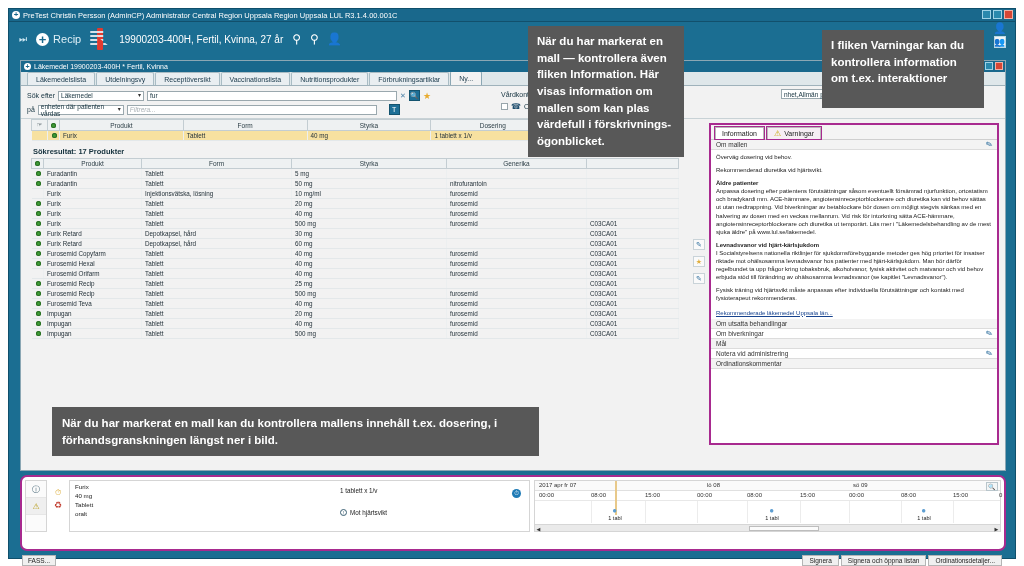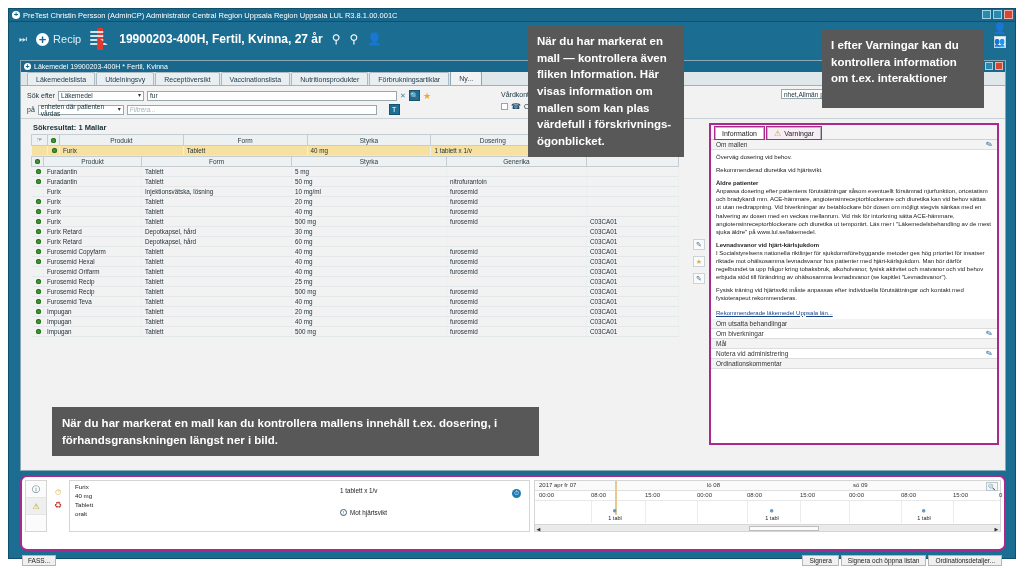--- a/index.html
+++ b/index.html
@@ -61,21 +61,21 @@
     content:""; position:absolute; left:7px; top:0; width:6px; height:22px;
     background:#e03a2f; border-radius:1px;
   }
   .patient-logo:after{
     content:""; position:absolute; left:0; top:3px; width:20px; height:16px;
     background:
       linear-gradient(#dfe9ef 0 2px, transparent 2px 4px) 0 0/100% 4px repeat-y;
     opacity:.95;
     clip-path:polygon(0 0,35% 0,35% 100%,0 100%,0 0,100% 0,65% 0,65% 100%,100% 100%);
   }
-  .patient-name{ font-size:12px; font-weight:bold; white-space:nowrap;}
+  .patient-name{ font-size:10px; font-weight:normal; white-space:nowrap;}
   .pbar-icon{ font-size:12px; color:#ffffff; }
 
   
   .right-icons{ position:absolute; right:8px; top:14px; display:flex;flex-direction:column;gap:2px;align-items:center;}
   .ri-box{ width:12px;height:12px;background:#eef5f8;color:#17607f;display:flex;align-items:center;justify-content:center;font-size:9px;border:1px solid #bcd8e4;}
   .ri-plain{ color:#ffffff;font-size:11px;line-height:11px;}
 
   
   #inner-window{
     position:absolute; left:11px; top:51px; width:986px; height:411px;
@@ -241,21 +241,21 @@
   #callout-bottom{ left:52px; top:407px; width:487px; padding:8px 10px; font-size:11.5px;}
   .callout b{ font-weight:bold; }
 </style>
 </head>
 <body>
 
 <div id="app-window">
 
   <div id="titlebar">
     <span class="plus-circle">+</span>
-    <span class="title-text">PreTest Christin Persson (AdminCP) Administrator Central Region Uppsala Region Uppsala LUL R3.8.1.00.001C</span>
+    <span class="title-text">PreTest Christin Persson (AdminCP) Administrator Central Region Uppsala Region Uppsala LUL R3.1.4.00.001C</span>
     <span class="winbtns">
       <span class="winbtn"></span>
       <span class="winbtn"></span>
       <span class="winbtn close"></span>
     </span>
   </div>
 
   <div id="patientbar">
     <span class="arrow-toggle">⏭</span>
     <span class="meny-btn">
@@ -337,21 +337,20 @@
           <span style="display:inline-flex;gap:3px;align-items:center;margin-left:80px">
             <span class="radio on"></span>
             <span style="font-size:6px">Administreras på e</span>
           </span>
         </div>
       </div>
     </div>
 
     <div id="results">
 
-      <div class="res-head">Sökresultat: 1 Mallar</div>
       <table class="grid">
         <thead>
             <tr>
           <th class="col-mark">☞</th>
           <th class="col-flag"><span class="dot"></span></th>
           <th>Produkt</th>
           <th>Form</th>
           <th>Styrka</th>
           <th>Dosering</th>
           <th>Ordinationsorsak</th>
@@ -363,20 +362,21 @@
             <td class="col-flag"><span class="dot"></span></td>
             <td>Furix</td>
             <td>Tablett</td>
             <td>40 mg</td>
             <td>1 tablett x 1/v</td>
             <td>Mot hjärtsvikt</td>
           </tr>
         </tbody>
       </table>
 
+      <div class="res-head" style="padding-top:6px">Sökresultat: 17 Produkter</div>
       <table class="grid" id="produkter-table">
         <thead>
             <tr>
           <th class="col-flag"><span class="dot"></span></th>
           <th style="width:98px">Produkt</th>
           <th style="width:150px">Form</th>
           <th style="width:155px">Styrka</th>
           <th style="width:140px">Generika</th>
           <th></th>
         </tr>
@@ -650,16 +650,16 @@
     </span>
   </div>
 
 </div>
 
 <div class="callout" id="callout-info">
   <span>När du har markerat en mall — kontrollera även fliken </span><b>Information</b><span>. Här visas information om mallen som kan plas värdefull i förskrivnings-ögonblicket.</span>
 </div>
 
 <div class="callout" id="callout-warn">
-  <span>I efter </span><b>Varningar</b><span> kan du kontrollera information om t.ex. interaktioner</span>
+  <span>I fliken </span><b>Varningar</b><span> kan du kontrollera information om t.ex. interaktioner</span>
 </div>
 
 <div class="callout" id="callout-bottom">När du har markerat en mall kan du kontrollera mallens innehåll t.ex. dosering, i förhandsgranskningen längst ner i bild.</div>
 
 </body></html>

